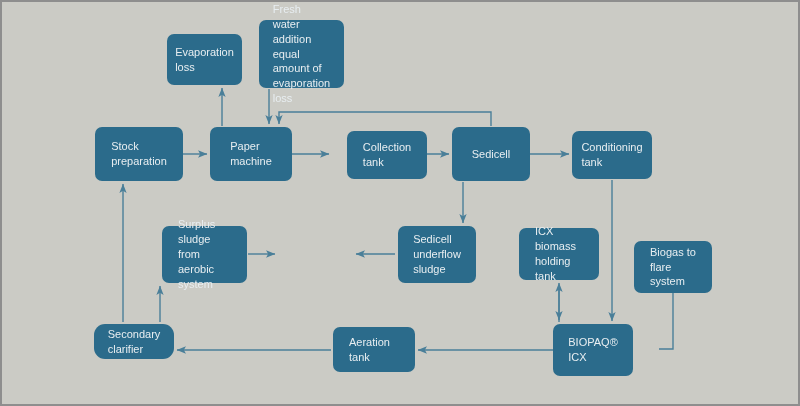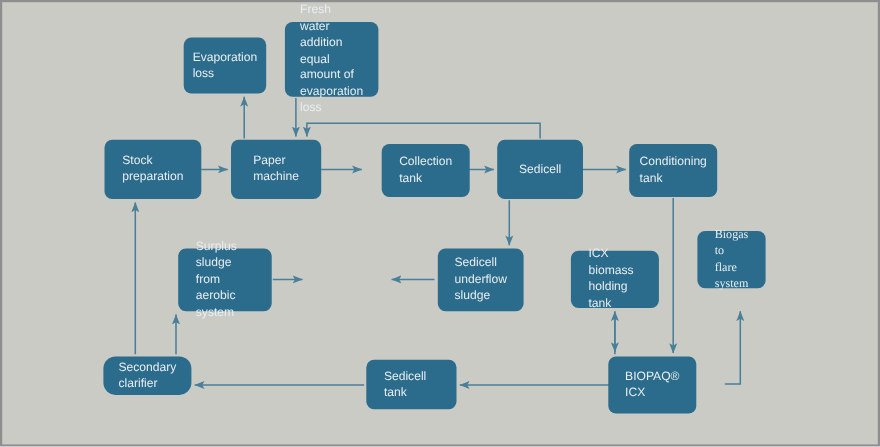--- a/index.html
+++ b/index.html
@@ -144,31 +144,31 @@
     <span class="node-label">Sedicell
 underflow
 sludge</span>
   </div>
 
   <div class="node" style="left:517px;top:226px;width:80px;height:52px;">
     <span class="node-label">ICX biomass
 holding tank</span>
   </div>
 
-  <div class="node" style="left:632px;top:208px;width:62px;height:52px;font-family:Liberation Serif, serif;">
+  <div class="node" style="left:632px;top:239px;width:78px;height:52px;">
     <span class="node-label">Biogas to flare
 system</span>
   </div>
 
   <div class="node" style="left:92px;top:322px;width:80px;height:35px;border-radius:11px;">
     <span class="node-label">Secondary
 clarifier</span>
   </div>
 
   <div class="node" style="left:331px;top:325px;width:82px;height:45px;">
-    <span class="node-label">Sedicell tank</span>
+    <span class="node-label">Aeration tank</span>
   </div>
 
   <div class="node" style="left:551px;top:322px;width:80px;height:52px;">
     <span class="node-label">BIOPAQ® ICX</span>
   </div>
 
 </div>
 
 </body></html>

